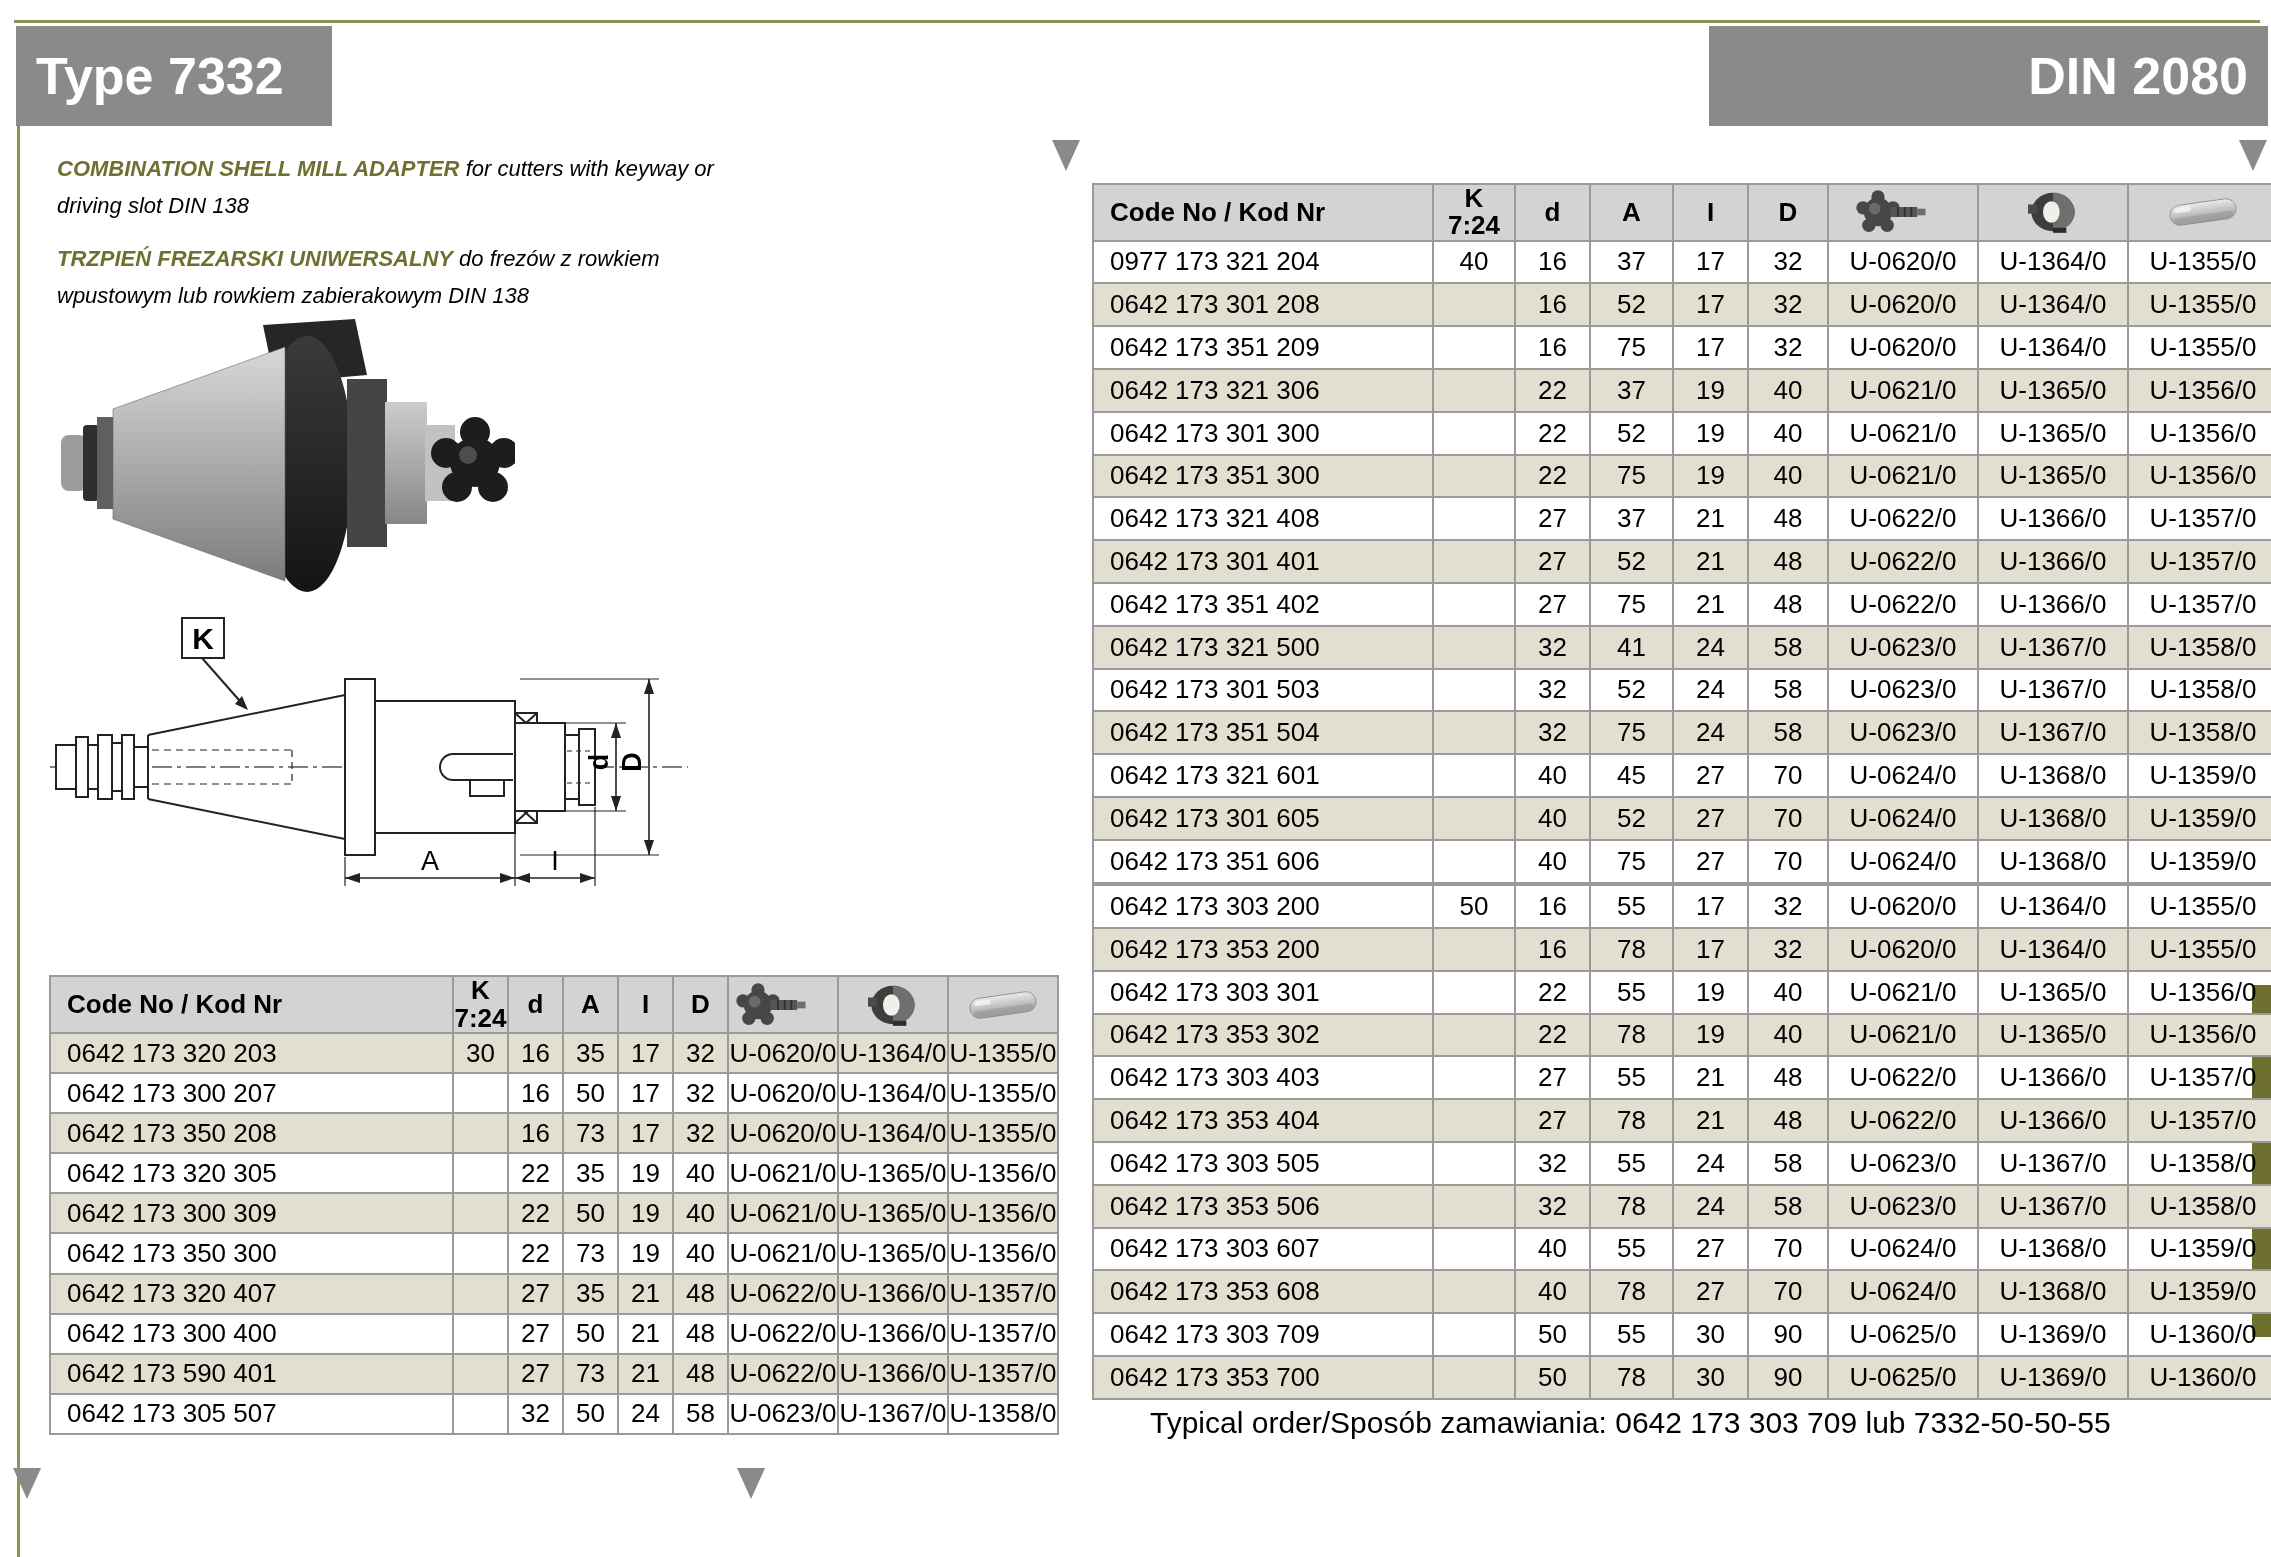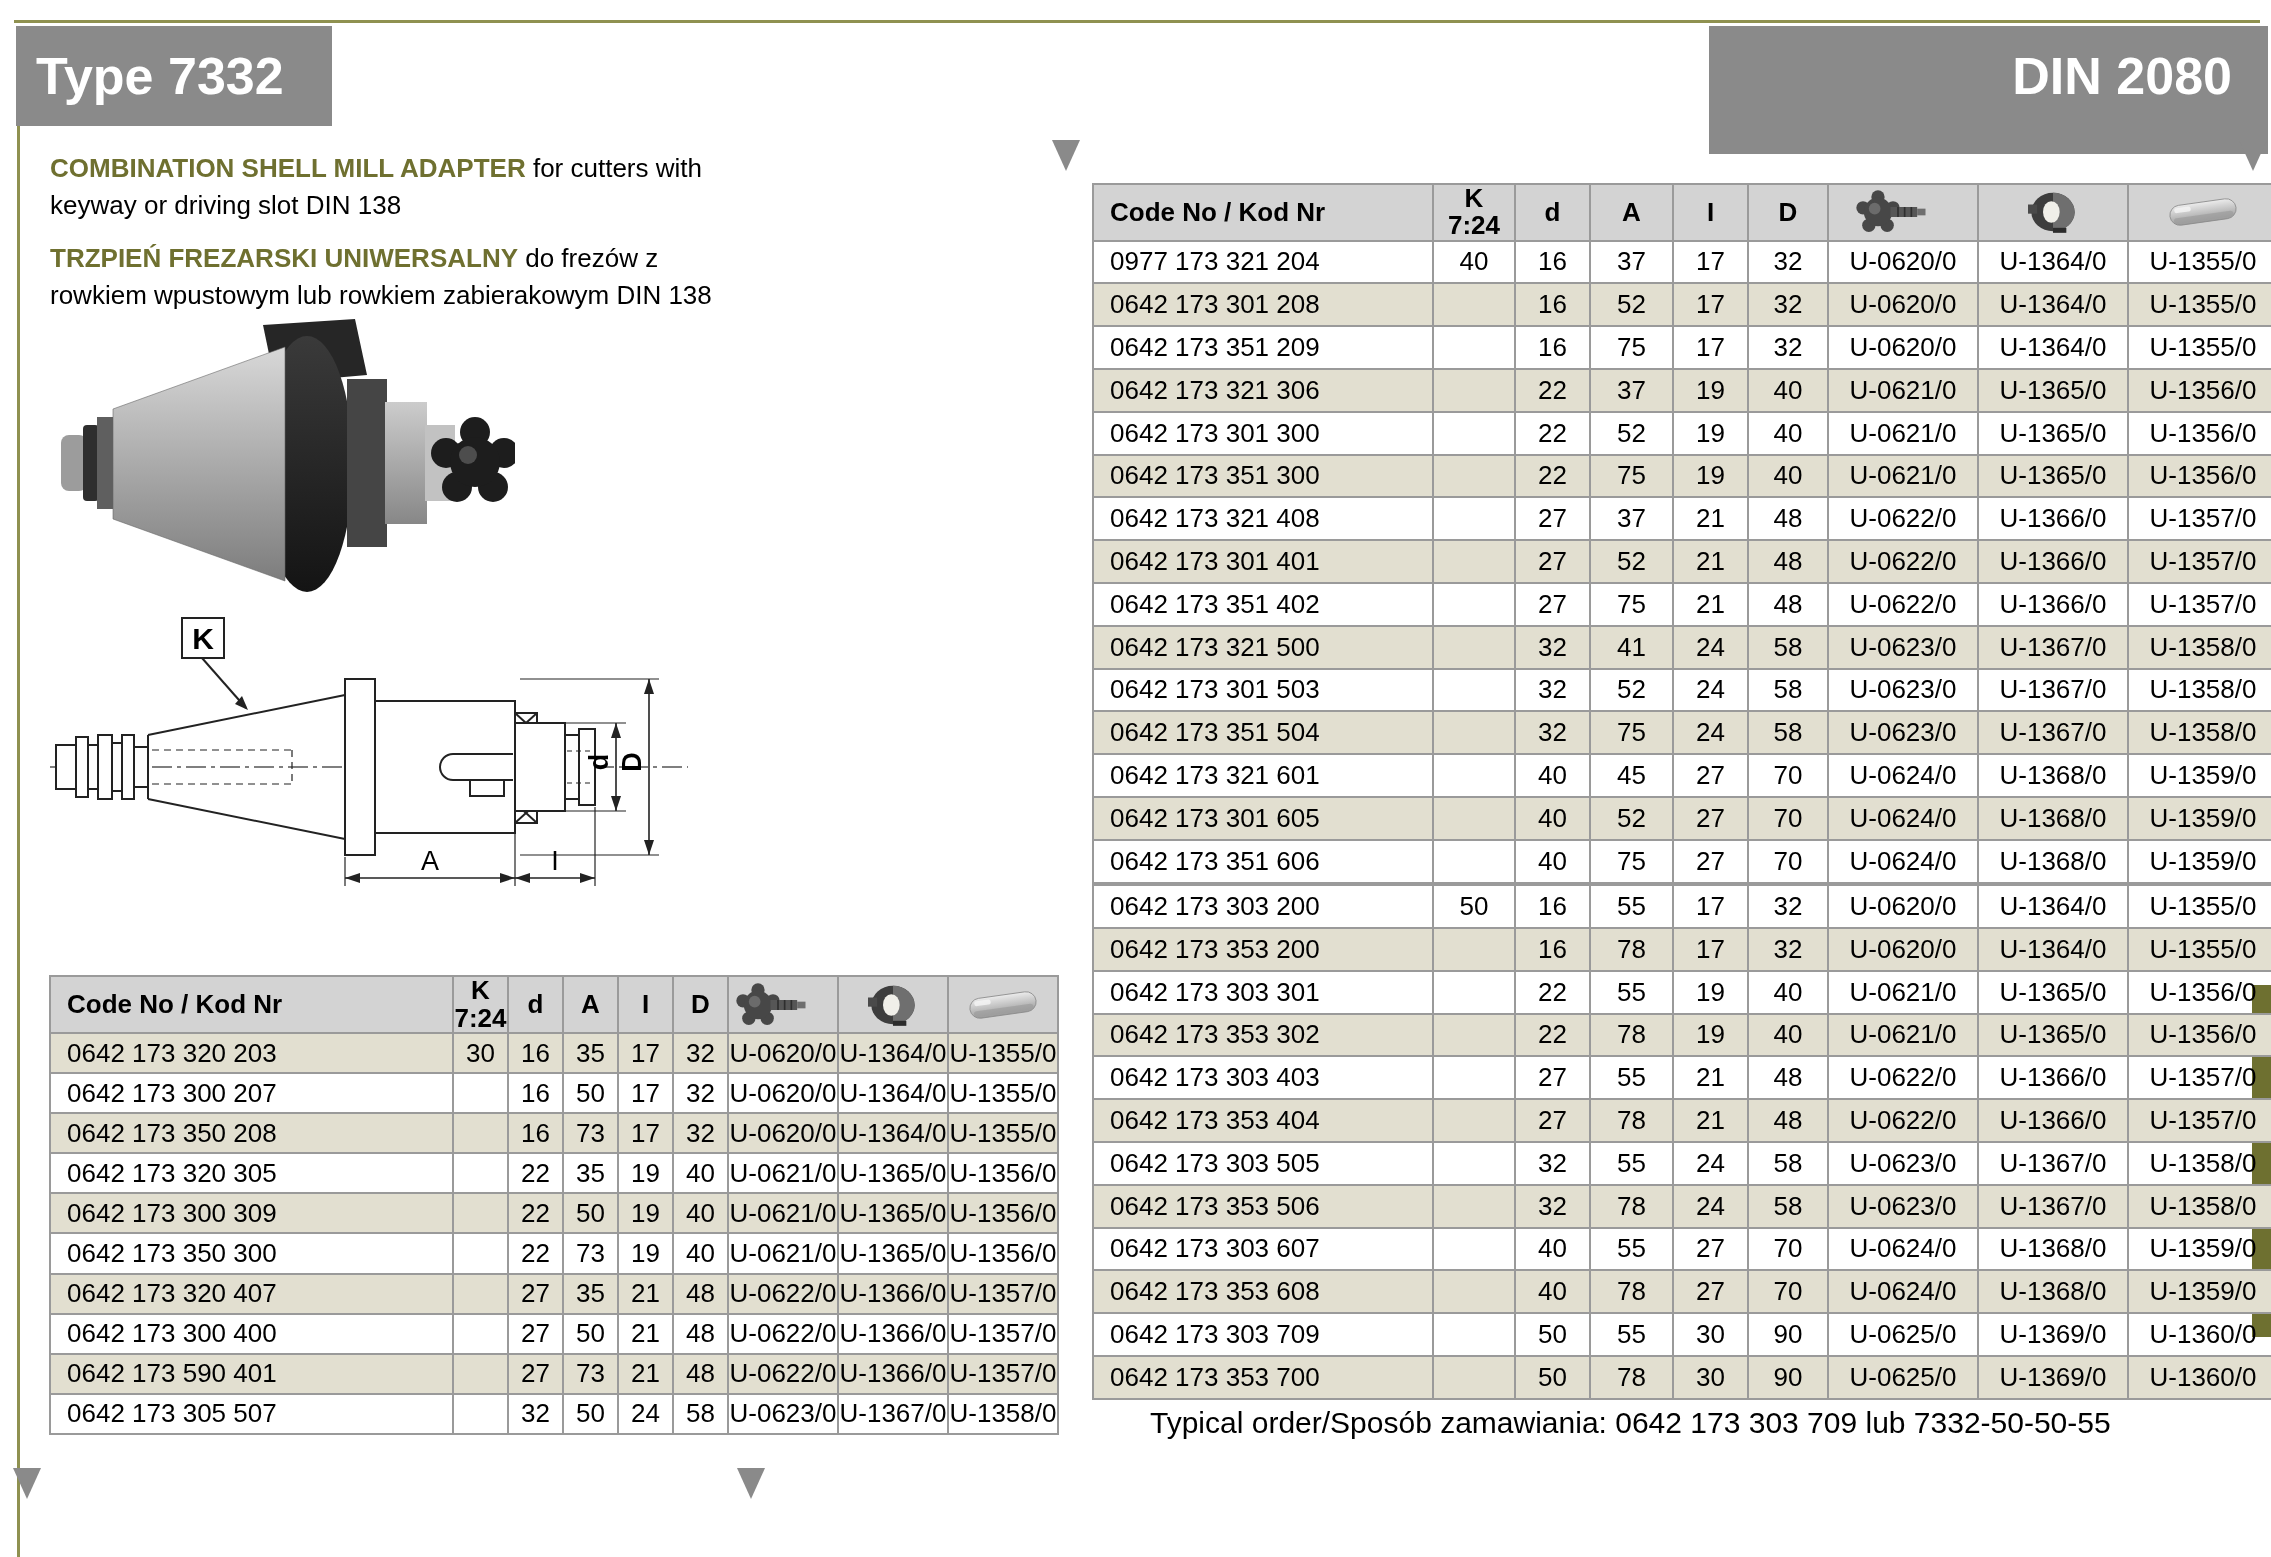--- a/index.html
+++ b/index.html
@@ -7,25 +7,25 @@
   #page{position:relative;width:2271px;height:1557px;background:#fff;overflow:hidden;}
 
   
   .rule-top{position:absolute;left:14px;top:20px;width:2246px;height:3px;background:#8f9150;}
   .rule-left{position:absolute;left:17px;top:26px;width:3px;height:1531px;background:#8f9150;}
   .edge-bar{position:absolute;left:2252px;top:985px;width:19px;height:352px;background:#6e7030;}
 
   
   .type-box{position:absolute;left:16px;top:26px;width:316px;height:100px;background:#8a8a8a;
             color:#fff;font-size:52px;font-weight:bold;line-height:100px;padding-left:20px;box-sizing:border-box;}
-  .din-box{position:absolute;left:1709px;top:26px;width:559px;height:128px;background:#8a8a8a;
-           color:#fff;font-size:52px;font-weight:bold;line-height:100px;text-align:right;padding-right:36px;box-sizing:border-box;}
+  .din-box{position:absolute;left:1709px;top:26px;width:559px;height:100px;background:#8a8a8a;
+           color:#fff;font-size:52px;font-weight:bold;line-height:100px;text-align:right;padding-right:20px;box-sizing:border-box;}
 
   
-  .desc{position:absolute;left:50px;top:150px;width:700px;font-size:26px;line-height:37px;}
+  .desc{position:absolute;left:57px;top:150px;width:700px;font-size:22px;line-height:37px;font-style:italic;}
   .desc p{margin:0 0 16px 0;}
   .desc .accent{color:#6f7030;font-weight:bold;}
 
   
   .tri{position:absolute;width:0;height:0;border-left:14px solid transparent;
        border-right:14px solid transparent;border-top:31px solid #8a8a8a;}
 
   
   .tbl-wrap{position:absolute;padding-left:32px;}
   table.data-table{border-collapse:collapse;table-layout:fixed;width:100%;height:100%;font-size:26px;}

